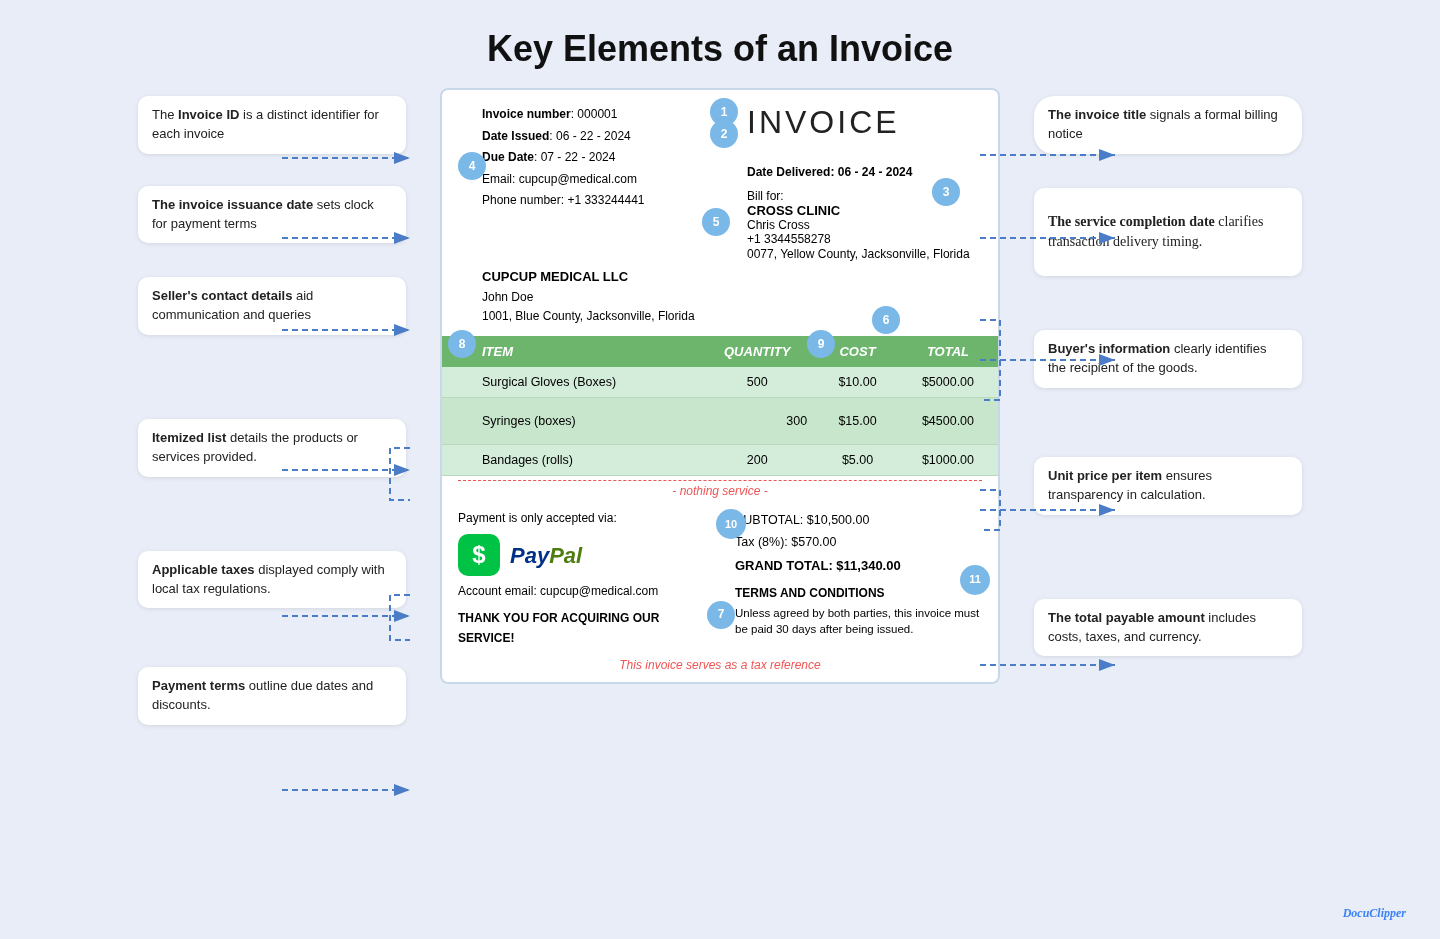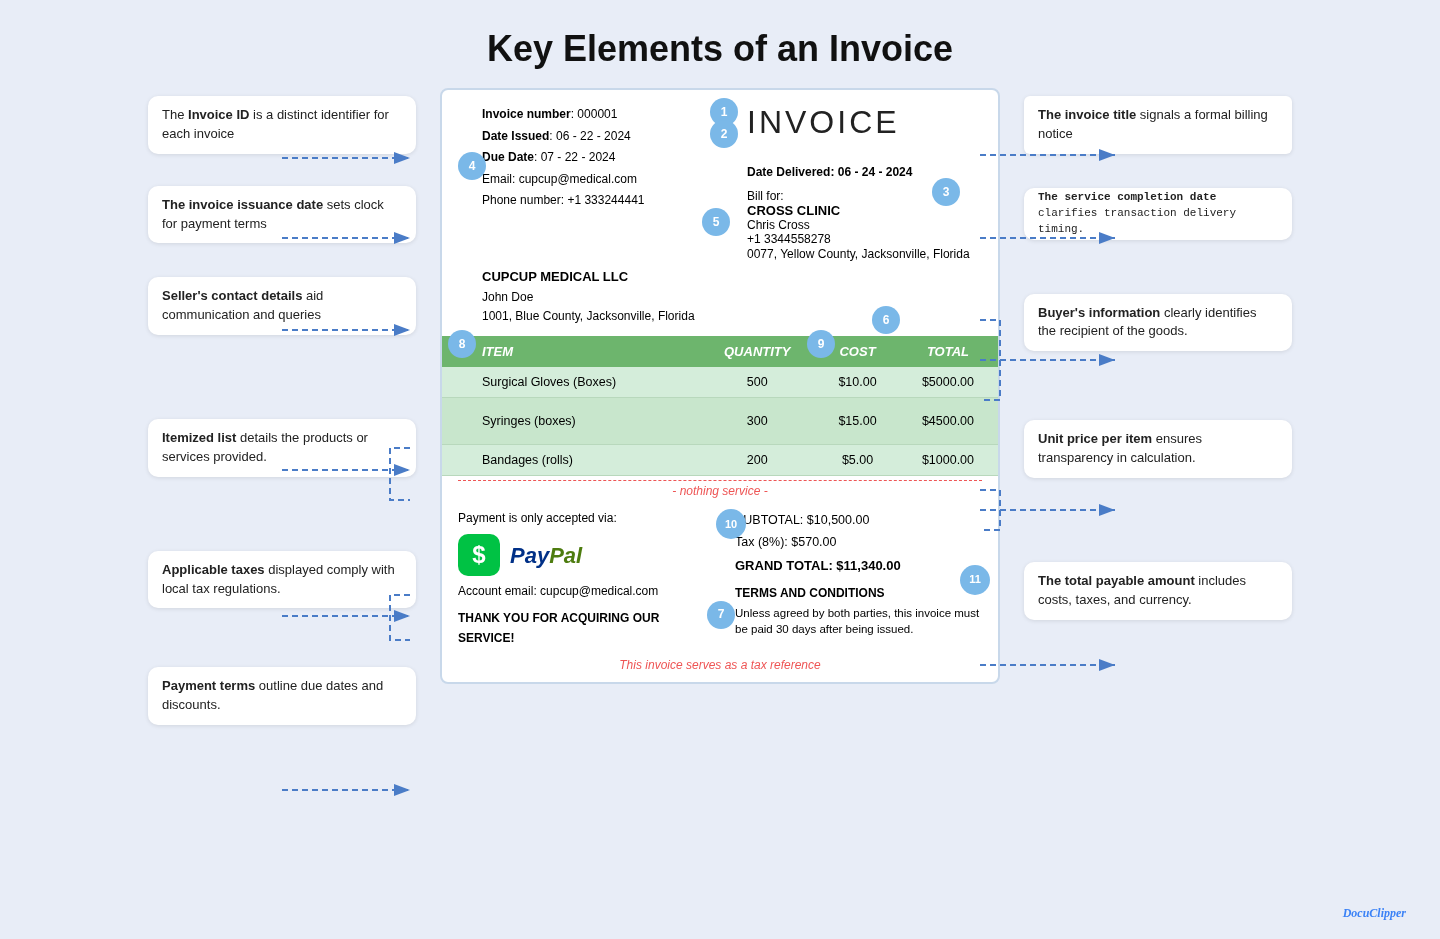--- a/index.html
+++ b/index.html
@@ -51,21 +51,21 @@
 
     <polyline points="980,490 1000,490 1000,530 980,530" fill="none" stroke="#4a7cc7" stroke-width="2" stroke-dasharray="6,4"></polyline>
 
     <defs>
       <marker id="arrowhead-right" markerWidth="8" markerHeight="6" refX="8" refY="3" orient="auto">
         <polygon points="0 0, 8 3, 0 6" fill="#4a7cc7"></polygon>
       </marker>
     </defs>
   </svg>
 
-  <div style="display:flex; justify-content:center; align-items:flex-start; padding:0 30px; gap:24px; position:relative; z-index:2;">
+  <div style="display:flex; justify-content:center; align-items:flex-start; padding:0 30px; gap:34px; position:relative; z-index:2;">
 
     <div style="width:268px; display:flex; flex-direction:column; gap:0; padding-top:8px; flex-shrink:0;">
 
       <div style="background:white; border-radius:10px; padding:10px 14px; font-size:13px; line-height:1.45; color:#222; box-shadow:0 1px 4px rgba(0,0,0,0.1); margin-bottom:4px; font-family:Arial,sans-serif;">
         The <b>Invoice ID</b> is a distinct identifier for each invoice
       </div>
 
       <div style="height:28px;"></div>
 
       <div style="background:white; border-radius:10px; padding:10px 14px; font-size:13px; line-height:1.45; color:#222; box-shadow:0 1px 4px rgba(0,0,0,0.1); margin-bottom:4px; font-family:Arial,sans-serif;">
@@ -191,21 +191,21 @@
           </thead>
           <tbody>
             <tr style="background:#d4edda;">
               <td style="padding:8px 10px 8px 40px; font-size:12.5px; text-align:left; border-bottom:1px solid #b8d8bc;">Surgical Gloves (Boxes)</td>
               <td style="padding:8px 10px; font-size:12.5px; text-align:center; border-bottom:1px solid #b8d8bc;">500</td>
               <td style="padding:8px 10px; font-size:12.5px; text-align:center; border-bottom:1px solid #b8d8bc;">$10.00</td>
               <td style="padding:8px 10px; font-size:12.5px; text-align:center; border-bottom:1px solid #b8d8bc;">$5000.00</td>
             </tr>
             <tr style="background:#c8e6cc;">
               <td style="padding:8px 10px 8px 40px; font-size:12.5px; text-align:left; border-bottom:1px solid #b8d8bc;">Syringes (boxes)</td>
-              <td style="padding:8px 10px; font-size:12.5px; text-align:center; border-bottom:1px solid #b8d8bc;">300</td>
+              <td style="padding:8px 10px; font-size:12.5px; text-align:right; border-bottom:1px solid #b8d8bc;">300</td>
               <td style="padding:16px 10px; font-size:12.5px; text-align:center; border-bottom:1px solid #b8d8bc;">$15.00</td>
               <td style="padding:8px 10px; font-size:12.5px; text-align:center; border-bottom:1px solid #b8d8bc;">$4500.00</td>
             </tr>
             <tr style="background:#d4edda;">
               <td style="padding:8px 10px 8px 40px; font-size:12.5px; text-align:left; border-bottom:1px solid #b8d8bc;">Bandages (rolls)</td>
               <td style="padding:8px 10px; font-size:12.5px; text-align:center; border-bottom:1px solid #b8d8bc;">200</td>
               <td style="padding:8px 10px; font-size:12.5px; text-align:center; border-bottom:1px solid #b8d8bc;">$5.00</td>
               <td style="padding:8px 10px; font-size:12.5px; text-align:center; border-bottom:1px solid #b8d8bc;">$1000.00</td>
             </tr>
           </tbody>
@@ -256,27 +256,27 @@
             <div style="font-size:11.5px; line-height:1.4;">Unless agreed by both parties, this invoice must be paid 30 days after being issued.</div>
           </div>
         </div>
 
         <div style="color:#e55; font-style:italic; font-size:12px; text-align:center; padding:4px 0 10px;">This invoice serves as a tax reference</div>
       </div>
     </div>
 
     <div style="width:268px; display:flex; flex-direction:column; gap:0; padding-top:8px; flex-shrink:0;">
 
-      <div style="background:white; border-radius:6px; padding:10px 14px; font-size:13px; line-height:1.45; color:#222; box-shadow:0 1px 4px rgba(0,0,0,0.1); margin-bottom:4px; font-family:Arial,sans-serif;">
+      <div style="background:white; border-radius:20px; padding:10px 14px; font-size:13px; line-height:1.45; color:#222; box-shadow:0 1px 4px rgba(0,0,0,0.1); margin-bottom:4px; font-family:Arial,sans-serif;">
         <b>The invoice title</b> signals a formal billing notice
       </div>
 
       <div style="height:30px;"></div>
 
-      <div style="background:white; border-radius:10px; padding:2px 14px; font-size:11px; line-height:1.45; color:#222; box-shadow:0 1px 4px rgba(0,0,0,0.1); margin-bottom:4px; font-family:Liberation Mono, monospace;">
+      <div style="background:white; border-radius:10px; padding:24px 14px; font-size:14px; line-height:1.45; color:#222; box-shadow:0 1px 4px rgba(0,0,0,0.1); margin-bottom:4px; font-family:Liberation Serif, serif;">
         <b>The service completion date</b> clarifies transaction delivery timing.
       </div>
 
       <div style="height:50px;"></div>
 
       <div style="background:white; border-radius:10px; padding:10px 14px; font-size:13px; line-height:1.45; color:#222; box-shadow:0 1px 4px rgba(0,0,0,0.1); margin-bottom:4px; font-family:Arial,sans-serif;">
         <b>Buyer's information</b> clearly identifies the recipient of the goods.
       </div>
 
       <div style="height:65px;"></div>

